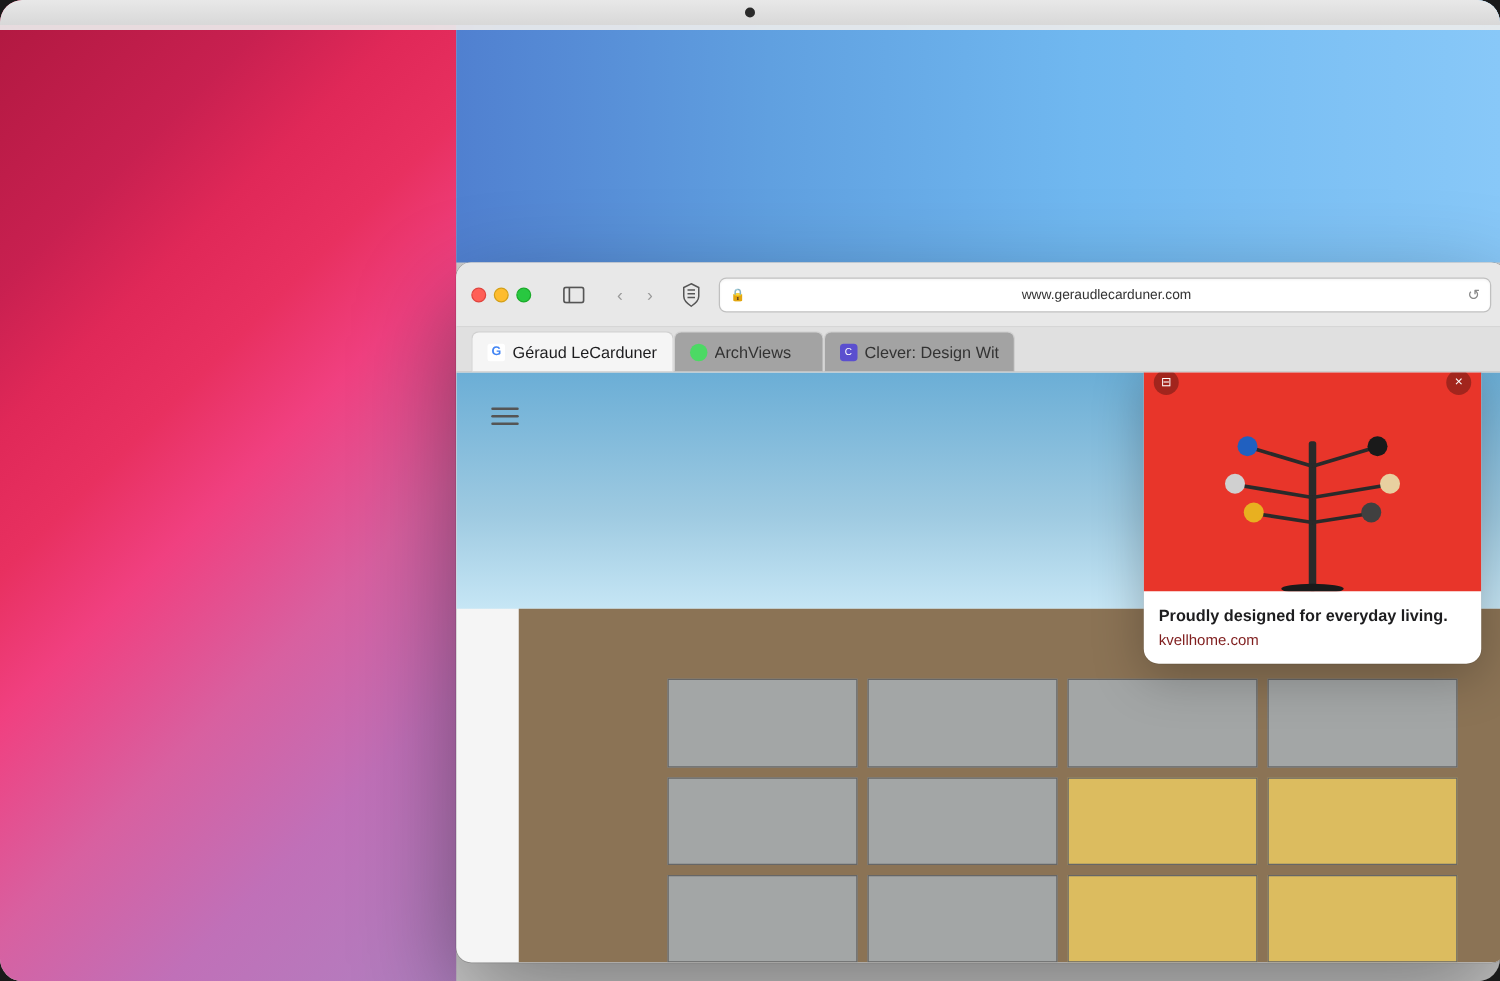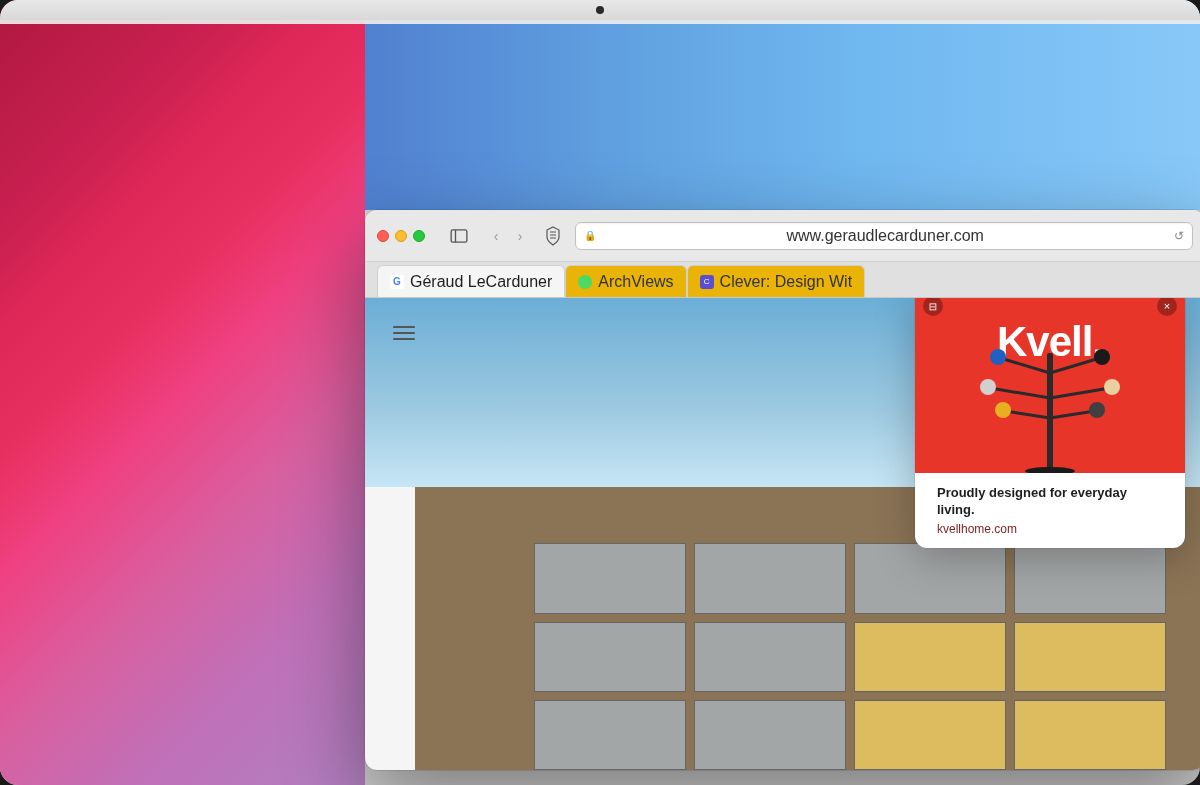--- a/index.html
+++ b/index.html
@@ -159,21 +159,21 @@
       border: 0.5px solid #c0c0c0;
       box-shadow: inset 0 1px 2px rgba(0,0,0,0.05);
     }
 
     .url-lock-icon {
       color: #888;
       font-size: 10px;
     }
 
     .url-text {
-      font-size: 16px;
+      font-size: 11px;
       color: #333;
       flex: 1;
       text-align: center;
     }
 
     .url-reload {
       color: #888;
       font-size: 12px;
       cursor: pointer;
     }
@@ -190,21 +190,21 @@
     }
 
     .tab {
       height: 32px;
       padding: 0 12px;
       display: flex;
       align-items: center;
       gap: 6px;
       font-size: 12px;
       color: #333;
-      background: #eab308;
+      background: #a3a3a3;
       border-radius: 6px 6px 0 0;
       border: 0.5px solid #d0d0d0;
       border-bottom: none;
       cursor: pointer;
       max-width: 200px;
       min-width: 120px;
       position: relative;
     }
 
     .tab.active {
@@ -244,21 +244,21 @@
     }
 
     .tab-favicon.clever-icon {
       background: #5b4fcf;
       border-radius: 3px;
       color: white;
       font-size: 8px;
     }
 
     .tab-label {
-      font-size: 16px;
+      font-size: 13px;
       white-space: nowrap;
       overflow: hidden;
       text-overflow: ellipsis;
     }
 
     
     .browser-content {
       position: relative;
       height: calc(100% - 88px);
       overflow: hidden;
@@ -379,21 +379,21 @@
       background: rgba(0,0,0,0.3);
       border-radius: 50%;
       display: flex;
       align-items: center;
       justify-content: center;
       color: white;
       font-size: 10px;
     }
 
     .tab-preview-info {
-      padding: 12px 22px;
+      padding: 12px 12px;
     }
 
     .tab-preview-title {
       font-size: 13px;
       font-weight: 600;
       color: #1d1d1f;
       line-height: 1.3;
       margin-bottom: 3px;
     }
 
@@ -580,23 +580,20 @@
         <div class="hamburger-line"></div>
       </div>
 
       <div class="tab-preview">
 
         <div class="tab-preview-image">
 
           <div class="preview-tab-indicator">⊟</div>
           <div class="preview-close-btn">×</div>
 
-          <div style="display:flex;align-items:baseline;margin-top:10px;">
-            <span class="kvell-logo-text">Kvell.</span>
-          </div>
 
           <svg class="coat-rack" viewBox="0 0 160 140">
 
             <rect x="77" y="20" width="6" height="120" fill="#2a2a2a" rx="2"></rect>
 
             <ellipse cx="80" cy="138" rx="25" ry="4" fill="#1a1a1a"></ellipse>
 
             <line x1="80" y1="40" x2="30" y2="25" stroke="#2a2a2a" stroke-width="3"></line>
             <circle cx="28" cy="24" r="8" fill="#2060c0"></circle>
 

